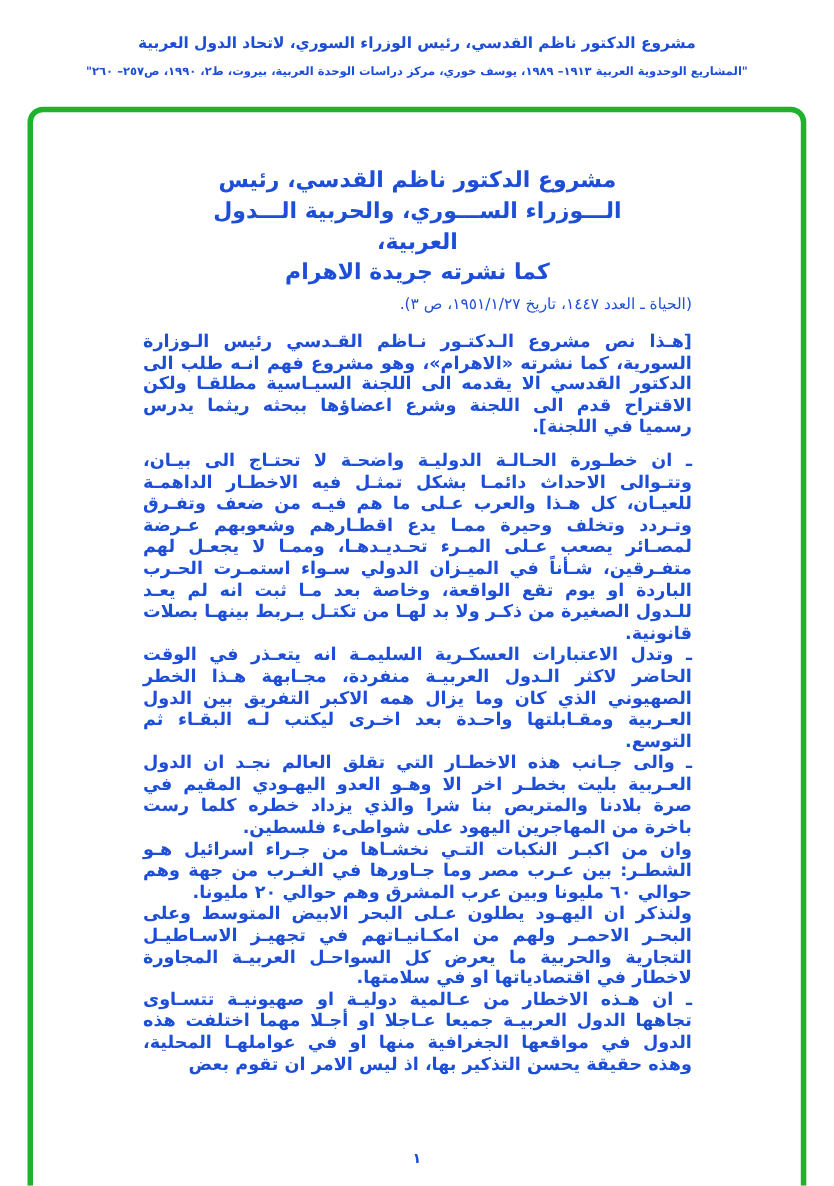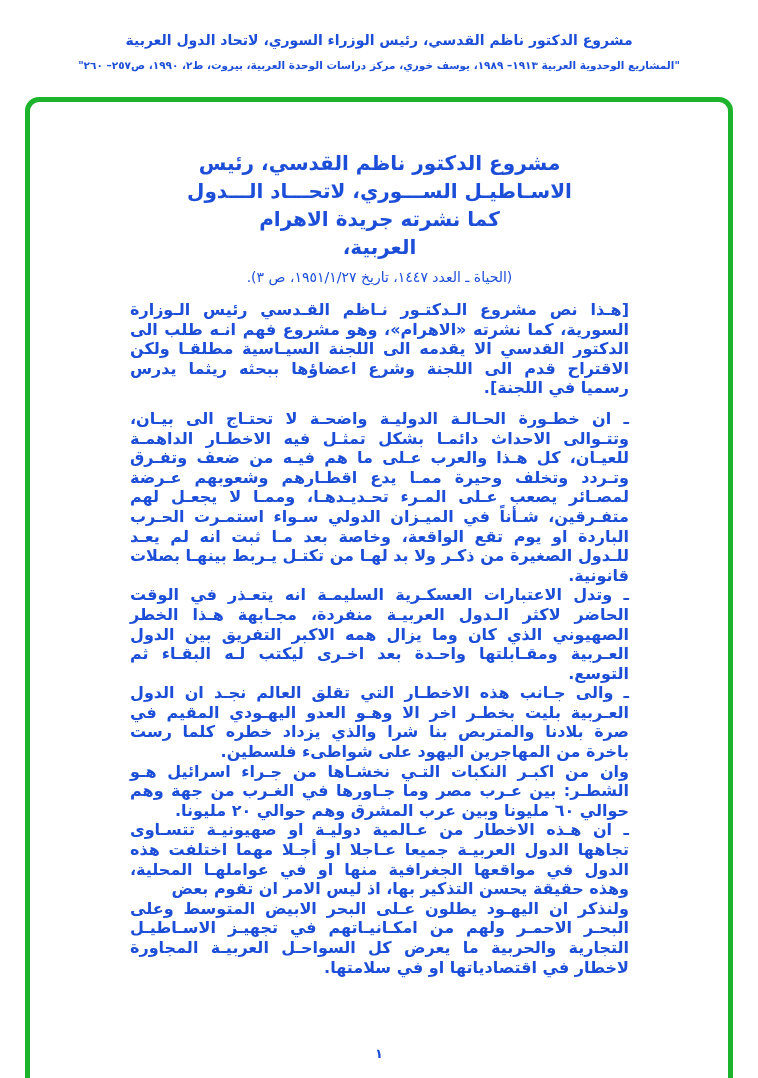--- a/index.html
+++ b/index.html
@@ -45,21 +45,21 @@
     direction: rtl;
     margin: 47px 99px 0 100px;
   }
   .doc-title {
     text-align: center;
     font-weight: bold;
     font-size: 20px;
     line-height: 28px;
   }
   .doc-source {
-    text-align: center;
+    text-align: right;
     font-size: 14px;
     font-weight: normal;
     margin-top: 8px;
   }
   .para {
     font-size: 16px;
     font-weight: bold;
     line-height: 19.6px;
     text-align: justify;
     margin: 0;
@@ -84,39 +84,39 @@
   <div class="header">
     <div class="header-title">مشروع الدكتور ناظم القدسي، رئيس الوزراء السوري، لاتحاد الدول العربية</div>
     <div class="header-citation">"المشاريع الوحدوية العربية ١٩١٣– ١٩٨٩، يوسف خوري، مركز دراسات الوحدة العربية، بيروت، ط٢، ١٩٩٠، ص٢٥٧– ٢٦٠"</div>
   </div>
 
   <div class="frame">
     <div class="content">
 
       <div class="doc-title">
         <div>مشروع الدكتور ناظم القدسي، رئيس</div>
-        <div>الاسـاطيـل الســـوري، لاتحـــاد الـــدول</div>
+        <div>الـــوزراء الســـوري، والحربية الـــدول</div>
+        <div>العربية،</div>
         <div>كما نشرته جريدة الاهرام</div>
-        <div>العربية،</div>
       </div>
 
       <div class="doc-source">(الحياة ـ العدد ١٤٤٧، تاريخ ١٩٥١/١/٢٧، ص ٣).</div>
 
       <p class="para first">[هـذا نص مشروع الـدكتـور نـاظم القـدسي رئيس الـوزارة السورية، كما نشرته «الاهرام»، وهو مشروع فهم انـه طلب الى الدكتور القدسي الا يقدمه الى اللجنة السيـاسية مطلقـا ولكن الاقتراح قدم الى اللجنة وشرع اعضاؤها ببحثه ريثما يدرس رسميا في اللجنة].</p>
 
       <p class="para after-note">ـ ان خطـورة الحـالـة الدوليـة واضحـة لا تحتـاج الى بيـان، وتتـوالى الاحداث دائمـا بشكل تمثـل فيه الاخطـار الداهمـة للعيـان، كل هـذا والعرب عـلى ما هم فيـه من ضعف وتفـرق وتـردد وتخلف وحيرة ممـا يدع اقطـارهم وشعوبهم عـرضة لمصـائر يصعب عـلى المـرء تحـديـدهـا، وممـا لا يجعـل لهم متفـرقين، شـأناً في الميـزان الدولي سـواء استمـرت الحـرب الباردة او يوم تقع الواقعة، وخاصة بعد مـا ثبت انه لم يعـد للـدول الصغيرة من ذكـر ولا بد لهـا من تكتـل يـربط بينهـا بصلات قانونية.</p>
 
       <p class="para">ـ وتدل الاعتبارات العسكـرية السليمـة انه يتعـذر في الوقت الحاضر لاكثر الـدول العربيـة منفردة، مجـابهة هـذا الخطر الصهيوني الذي كان وما يزال همه الاكبر التفريق بين الدول العـربية ومقـابلتها واحـدة بعد اخـرى ليكتب لـه البقـاء ثم التوسع.</p>
 
       <p class="para">ـ والى جـانب هذه الاخطـار التي تقلق العالم نجـد ان الدول العـربية بليت بخطـر اخر الا وهـو العدو اليهـودي المقيم في صرة بلادنا والمتربص بنا شرا والذي يزداد خطره كلما رست باخرة من المهاجرين اليهود على شواطىء فلسطين.</p>
 
       <p class="para">وان من اكبـر النكبات التـي نخشـاها من جـراء اسرائيل هـو الشطـر: بين عـرب مصر وما جـاورها في الغـرب من جهة وهم حوالي ٦٠ مليونا وبين عرب المشرق وهم حوالي ٢٠ مليونا.</p>
 
+      <p class="para">ولنذكر ان اليهـود يطلون عـلى البحر الابيض المتوسط وعلى البحـر الاحمـر ولهم من امكـانيـاتهم في تجهيـز الاسـاطيـل التجارية والحربية ما يعرض كل السواحـل العربيـة المجاورة لاخطار في اقتصادياتها او في سلامتها.</p>
+
       <p class="para">ـ ان هـذه الاخطار من عـالمية دوليـة او صهيونيـة تتسـاوى تجاهها الدول العربيـة جميعا عـاجلا او أجـلا مهما اختلفت هذه الدول في مواقعها الجغرافية منها او في عواملهـا المحلية، وهذه حقيقة يحسن التذكير بها، اذ ليس الامر ان تقوم بعض</p>
-
-      <p class="para">ولنذكر ان اليهـود يطلون عـلى البحر الابيض المتوسط وعلى البحـر الاحمـر ولهم من امكـانيـاتهم في تجهيـز الاسـاطيـل التجارية والحربية ما يعرض كل السواحـل العربيـة المجاورة لاخطار في اقتصادياتها او في سلامتها.</p>
 
     </div>
   </div>
 
   <div class="page-number">١</div>
 
 </div>
 
 </body></html>

